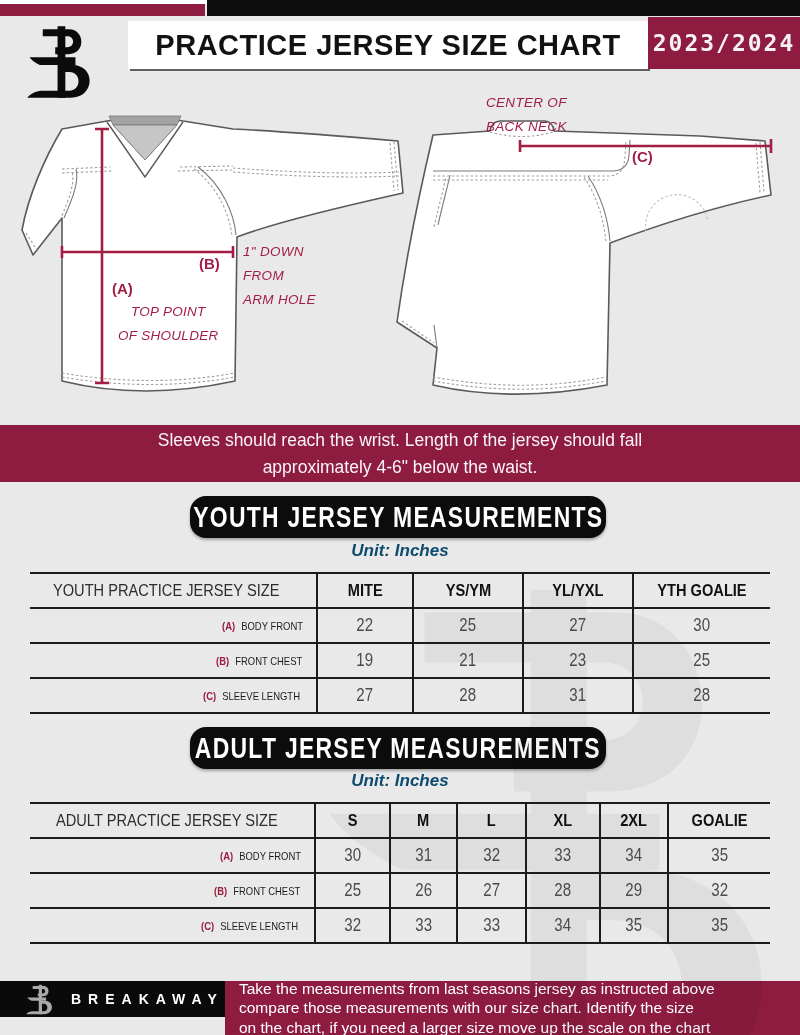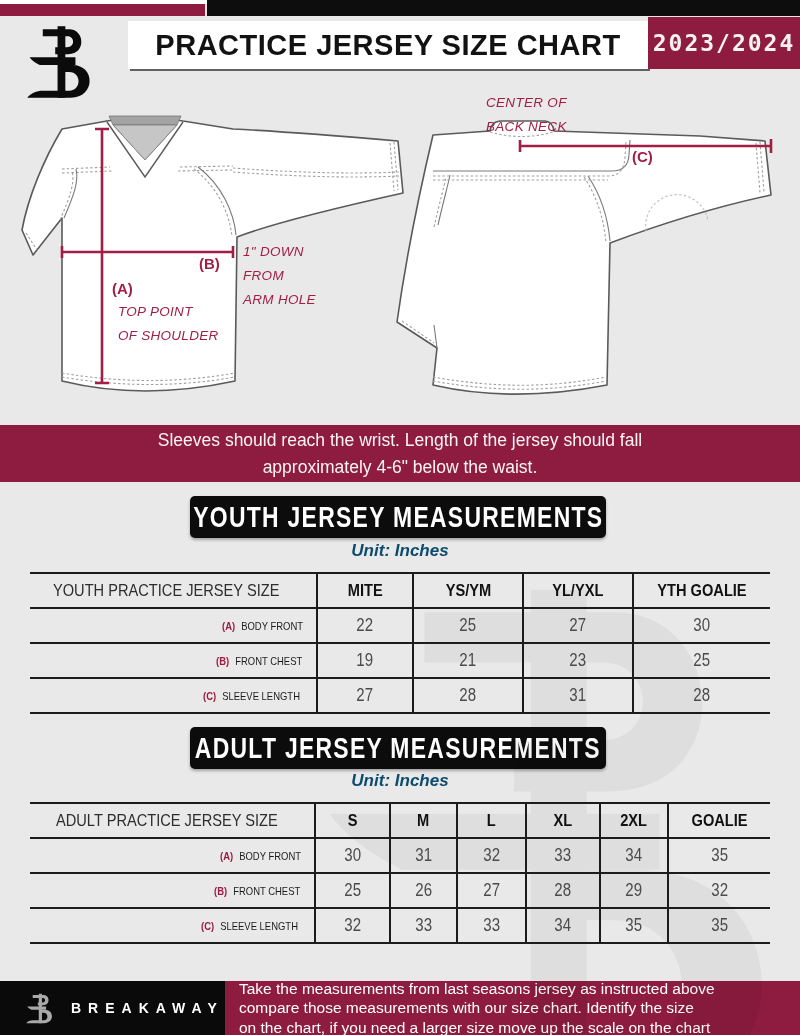--- a/index.html
+++ b/index.html
@@ -26,42 +26,42 @@
         white-space:pre-line;font-weight:700;letter-spacing:.3px;}
   .anno.light{font-weight:400;}
   .akey{font-weight:700;color:#a21e44;font-size:15px;font-style:normal;}
 
   
   .notice{left:0;top:425px;width:800px;height:57px;background:#8d1c40;display:flex;
           align-items:center;justify-content:center;}
   .notice-text{color:#fbf4f6;font-size:17.5px;line-height:27px;text-align:center;white-space:pre-line;}
 
   
-  .pill{left:190px;width:416px;height:42px;background:#0c0c0c;border-radius:5px;
+  .pill{left:190px;width:416px;height:42px;background:#0c0c0c;border-radius:16px;
         display:flex;align-items:center;justify-content:center;box-shadow:0 2px 3px rgba(0,0,0,.3);}
   .pill-text{display:inline-block;color:#fff;font-weight:700;font-size:27px;letter-spacing:1.5px;
              transform:scale(.85,1.12);white-space:nowrap;}
   .unit{left:0;width:800px;text-align:center;font-style:italic;font-weight:700;
         font-size:17px;color:#0c4a6e;}
 
   
   table.sz{position:absolute;border-collapse:collapse;table-layout:fixed;z-index:2;}
   table.sz tr{border-top:2px solid #1c1c1c;border-bottom:2px solid #1c1c1c;}
   table.sz td,table.sz th{height:33px;padding:0;font-weight:normal;}
   table.sz .v{border-left:2px solid #1c1c1c;text-align:center;}
   .cx{display:inline-block;transform:scaleX(.86);}
   .cxl{display:inline-block;transform:scaleX(.86);transform-origin:left center;}
   th.lab{text-align:right;padding-left:30px;font-size:17px;color:#2d2d2d;}
   th.v .cx{font-weight:700;font-size:17px;color:#111;}
   td.lab{text-align:right;padding-left:42px;font-size:11px;color:#1c1c1c;}
   td.lab .key{font-weight:700;color:#9c1c40;margin-right:7px;}
   td.v .cx{font-size:17.5px;color:#4b4b4b;}
 
   
-  .footer-black{left:0;top:981px;width:225px;height:54px;background:#0a0a0a;
+  .footer-black{left:0;top:981px;width:225px;height:36px;background:#0a0a0a;
                 display:flex;align-items:center;}
   .brand-text{color:#fff;font-weight:700;font-size:14px;letter-spacing:7px;margin-left:14px;white-space:nowrap;}
   .footer-maroon{left:225px;top:981px;width:575px;height:54px;background:#8d1c40;
                  display:flex;align-items:center;}
   .footer-note{color:#ffffff;font-size:15.5px;line-height:19.5px;padding:0 10px 0 14px;white-space:pre-line;}
 
   .watermark{left:290px;top:545px;z-index:1;opacity:.04;}
   svg{display:block;}
 </style>
 </head>
@@ -163,21 +163,21 @@
   </svg>
 
   <div class="abs anno light" style="left:486px;top:91px;">CENTER OF
 BACK NECK</div>
   <div class="abs akey" style="left:632px;top:148px;">(C)</div>
   <div class="abs anno light" style="left:243px;top:240px;">1" DOWN
 FROM
 ARM HOLE</div>
   <div class="abs akey" style="left:199px;top:255px;">(B)</div>
   <div class="abs akey" style="left:112px;top:280px;">(A)</div>
-  <div class="abs anno light" style="left:118px;top:300px;">TOP POINT
+  <div class="abs anno light" style="left:118px;top:300px;text-align:center;">TOP POINT
 OF SHOULDER</div>
 
   <div class="abs notice">
     <div class="notice-text">Sleeves should reach the wrist. Length of the jersey should fall
 approximately 4-6" below the waist.</div>
   </div>
 
   <svg class="abs watermark" width="560" height="616" viewBox="0 0 100 110">
     <use href="#blogo" fill="#000000"></use>
   </svg>

